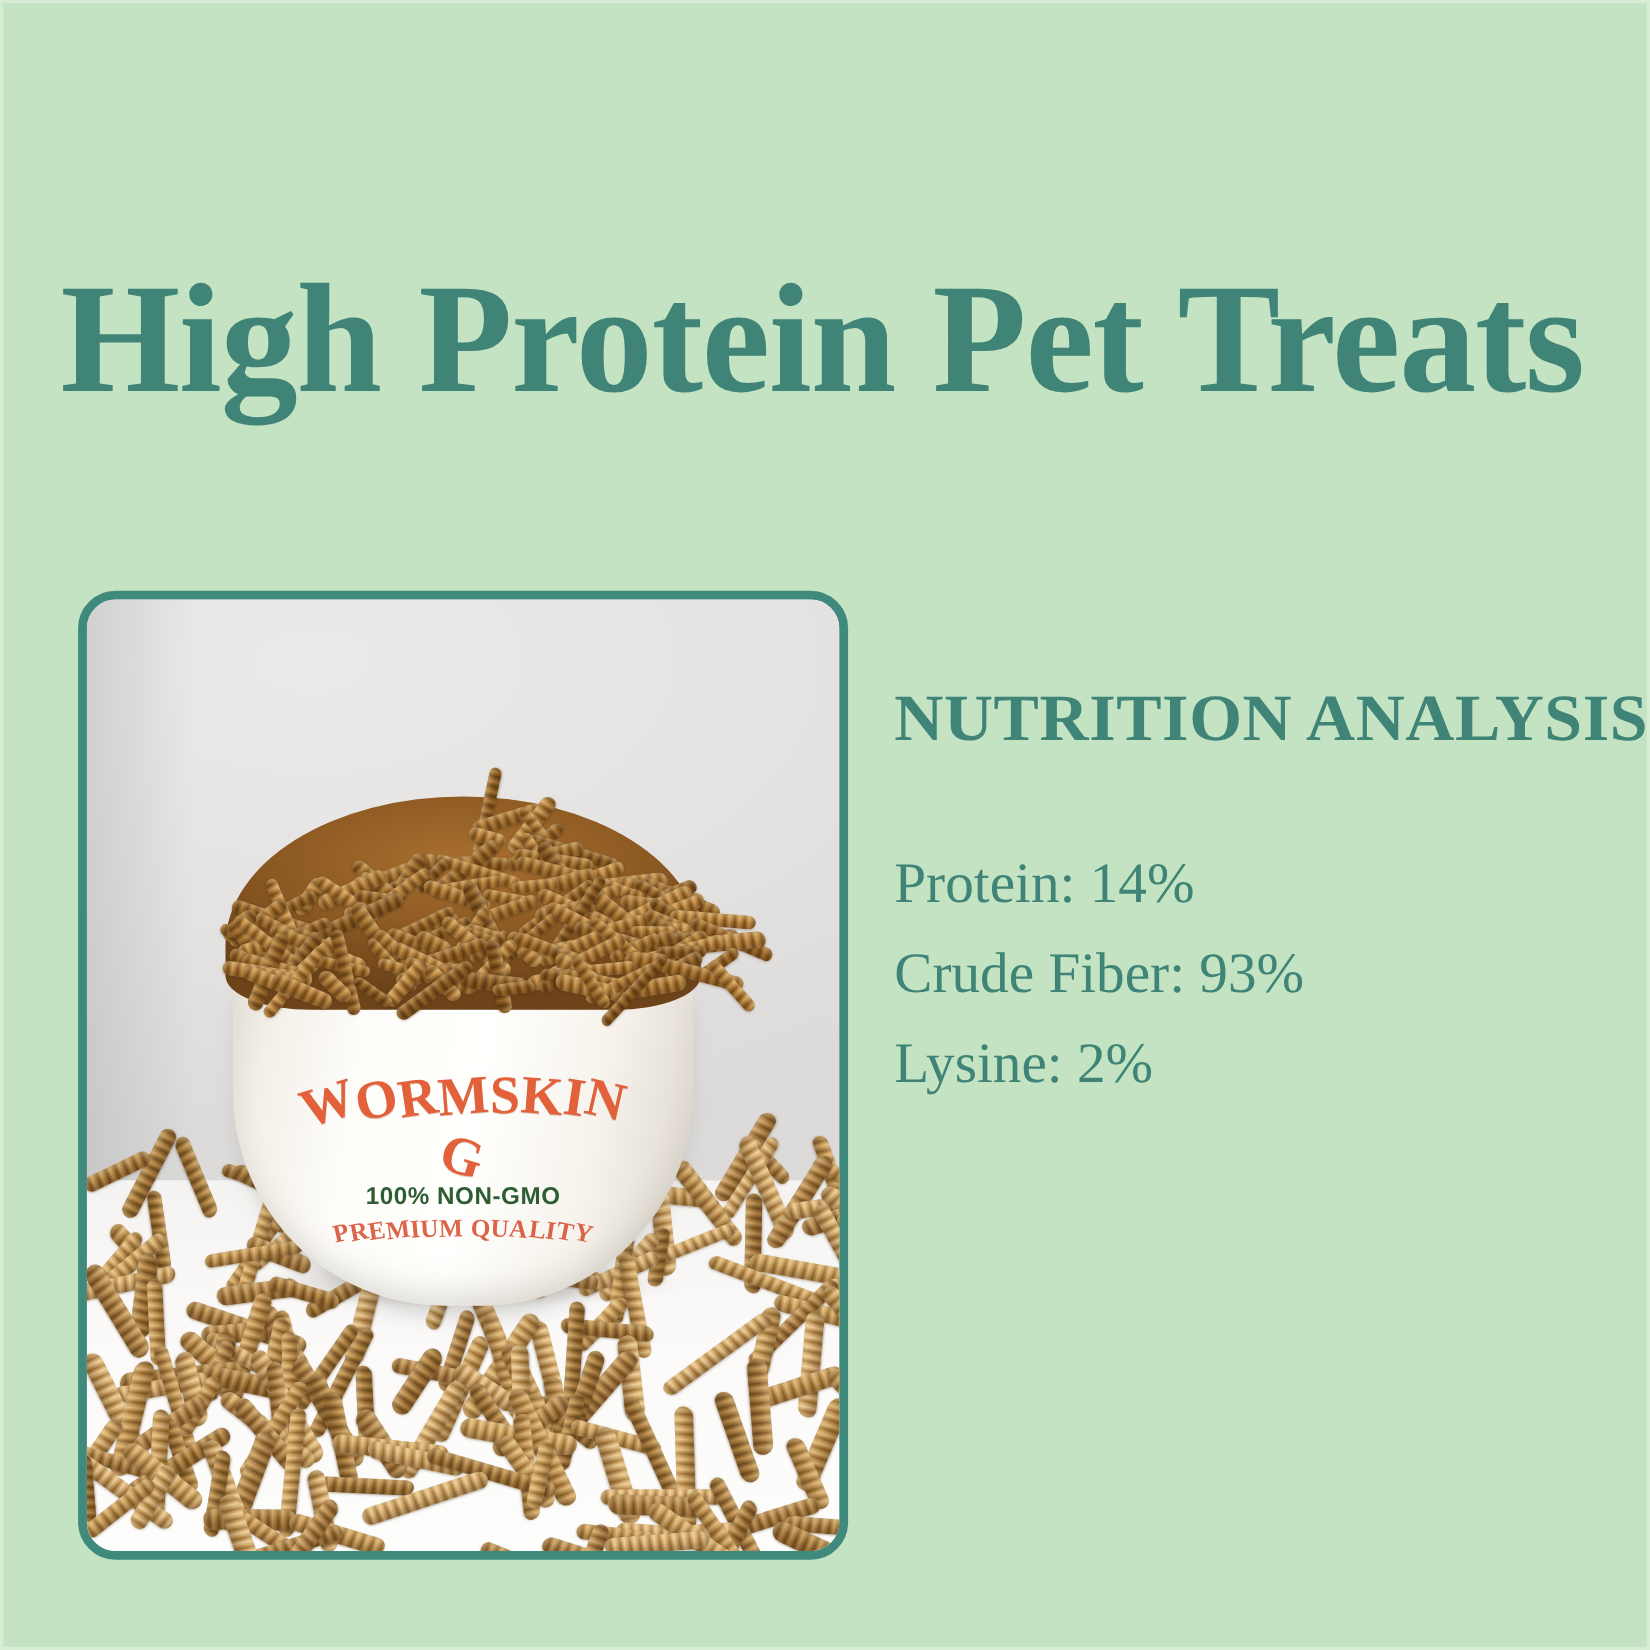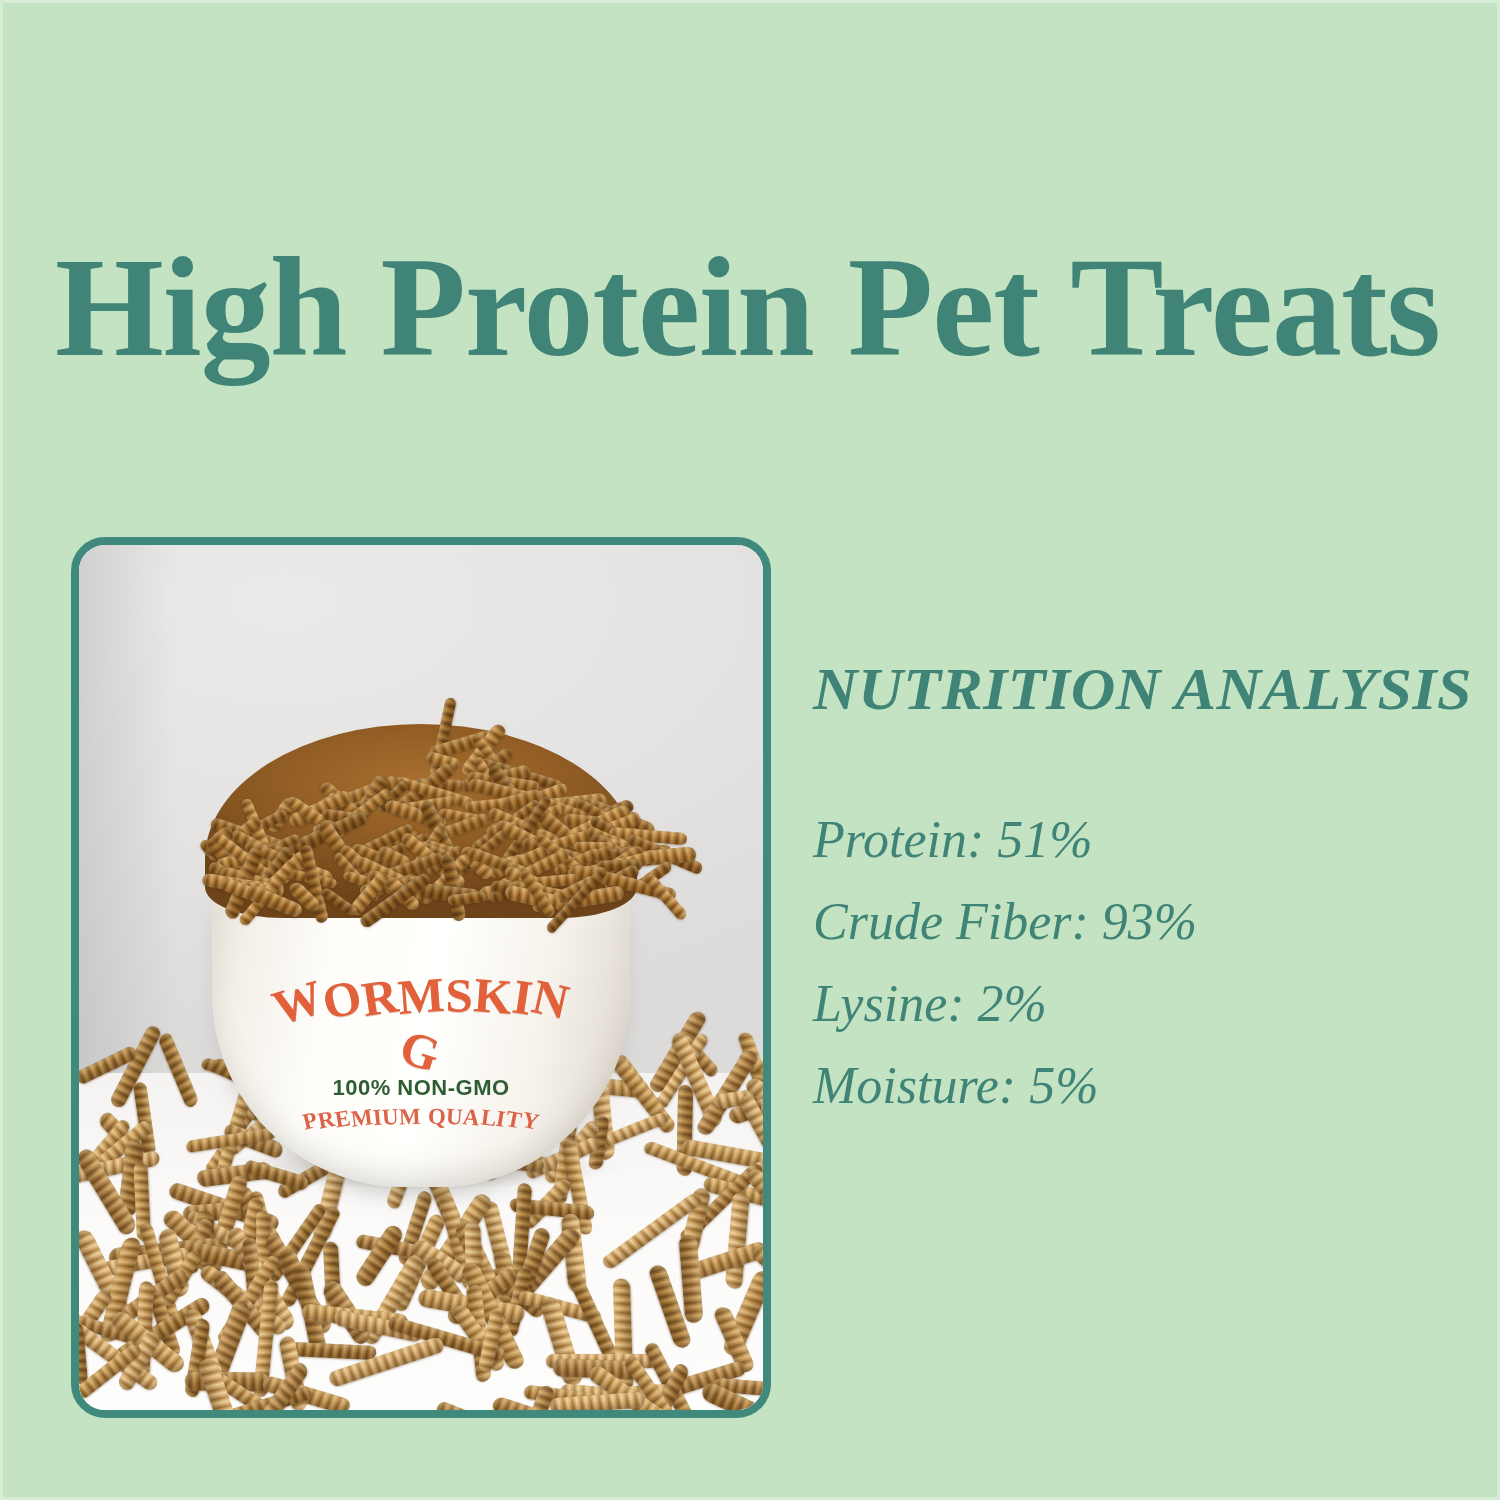--- a/index.html
+++ b/index.html
@@ -579,27 +579,26 @@
           <div class="worm" style="left: 95.6985%; top: 19.378%; width: 63.426px; height: 12.5556px; transform: rotate(19.7784deg) skewY(2.3deg); background: repeating-linear-gradient(90deg, rgb(232, 196, 137) 0px, rgb(199, 154, 87) 3px, rgb(154, 112, 54) 5px, rgb(199, 154, 87) 7px, rgb(232, 196, 137) 9px); box-shadow: rgba(70, 42, 12, 0.45) 0px -3.5px 6.3px inset, rgba(255, 230, 180, 0.45) 0px 2.5px 5px inset, rgba(80, 55, 25, 0.35) 0px 1px 2px; border-radius: 12.5556px; z-index: 22;"></div>
           <div class="worm" style="left: 0.399007%; top: 31.552%; width: 105.22px; height: 15.0097px; transform: rotate(-4.60383deg) skewY(-7.4deg); background: repeating-linear-gradient(90deg, rgb(240, 210, 158) 0px, rgb(207, 162, 100) 3px, rgb(161, 118, 60) 5px, rgb(207, 162, 100) 7px, rgb(240, 210, 158) 9px); box-shadow: rgba(70, 42, 12, 0.45) 0px -4.2px 7.5px inset, rgba(255, 230, 180, 0.45) 0px 3px 6px inset, rgba(80, 55, 25, 0.35) 0px 1px 2px; border-radius: 15.0097px; z-index: 34;"></div>
           <div class="worm" style="left: 18.0876%; top: 75.969%; width: 87.3756px; height: 18.8846px; transform: rotate(-62.2193deg) skewY(-7.3deg); background: repeating-linear-gradient(90deg, rgb(207, 164, 104) 0px, rgb(169, 124, 65) 3px, rgb(125, 86, 41) 5px, rgb(169, 124, 65) 7px, rgb(207, 164, 104) 9px); box-shadow: rgba(70, 42, 12, 0.45) 0px -5.3px 9.4px inset, rgba(255, 230, 180, 0.45) 0px 3.8px 7.6px inset, rgba(80, 55, 25, 0.35) 0px 1px 2px; border-radius: 18.8846px; z-index: 78;"></div>
           <div class="worm" style="left: 66.9028%; top: 81.2294%; width: 111.601px; height: 14.3218px; transform: rotate(1.75864deg) skewY(-1.8deg); background: repeating-linear-gradient(90deg, rgb(240, 210, 158) 0px, rgb(207, 162, 100) 3px, rgb(161, 118, 60) 5px, rgb(207, 162, 100) 7px, rgb(240, 210, 158) 9px); box-shadow: rgba(70, 42, 12, 0.45) 0px -4px 7.2px inset, rgba(255, 230, 180, 0.45) 0px 2.9px 5.7px inset, rgba(80, 55, 25, 0.35) 0px 1px 2px; border-radius: 14.3218px; z-index: 84;"></div>
           <div class="worm" style="left: 67.4104%; top: 91.7405%; width: 94.3128px; height: 15.8847px; transform: rotate(-9.14047deg) skewY(4.8deg); background: repeating-linear-gradient(90deg, rgb(240, 210, 158) 0px, rgb(207, 162, 100) 3px, rgb(161, 118, 60) 5px, rgb(207, 162, 100) 7px, rgb(240, 210, 158) 9px); box-shadow: rgba(70, 42, 12, 0.45) 0px -4.4px 7.9px inset, rgba(255, 230, 180, 0.45) 0px 3.2px 6.4px inset, rgba(80, 55, 25, 0.35) 0px 1px 2px; border-radius: 15.8847px; z-index: 94;"></div>
         </div>
 
     </div>
   </div>
 
-  <div id="nutrition-panel" style="position:absolute; left:810px; top:652px; width:660px;font-style:italic;">
+  <div id="nutrition-panel" style="position:absolute; left:810px; top:616px; width:660px;">
 
     <div id="nutrition-heading" style="font-family:'Liberation Serif',serif; font-weight:bold; font-size:60px;
                 letter-spacing:0.5px; color:#3f8476; white-space:nowrap;
                 transform:scaleX(1.03); transform-origin:left top;">NUTRITION ANALYSIS</div>
 
     <ul id="nutrition-list" style="list-style:none; margin:0; padding:0; margin-top:75px;">
-        <li style="font-family: &quot;Liberation Serif&quot;, serif; font-size: 52px; line-height: 82px; color: rgb(63, 132, 118); white-space: nowrap;">Protein: 51%</li>
+        <li style="font-family: &quot;Liberation Serif&quot;, serif; font-size: 52px; line-height: 82px; color: rgb(63, 132, 118); white-space: nowrap;">Protein: 14%</li>
         <li style="font-family: &quot;Liberation Serif&quot;, serif; font-size: 52px; line-height: 82px; color: rgb(63, 132, 118); white-space: nowrap;">Crude Fiber: 93%</li>
         <li style="font-family: &quot;Liberation Serif&quot;, serif; font-size: 52px; line-height: 82px; color: rgb(63, 132, 118); white-space: nowrap;">Lysine: 2%</li>
-        <li style="font-family: &quot;Liberation Serif&quot;, serif; font-size: 52px; line-height: 82px; color: rgb(63, 132, 118); white-space: nowrap;">Moisture: 5%</li>
       </ul>
   </div>
 
 </div>
 
 </body></html>

